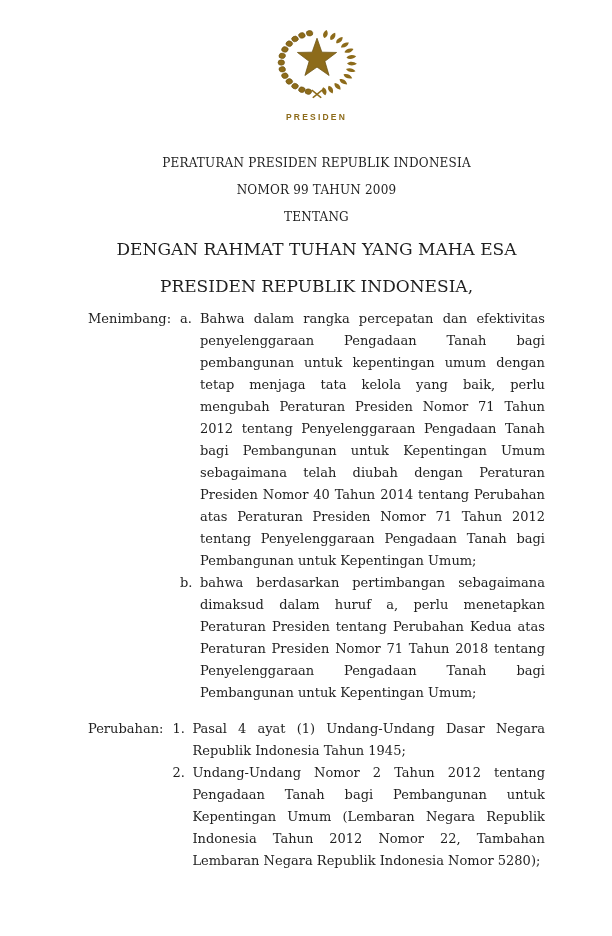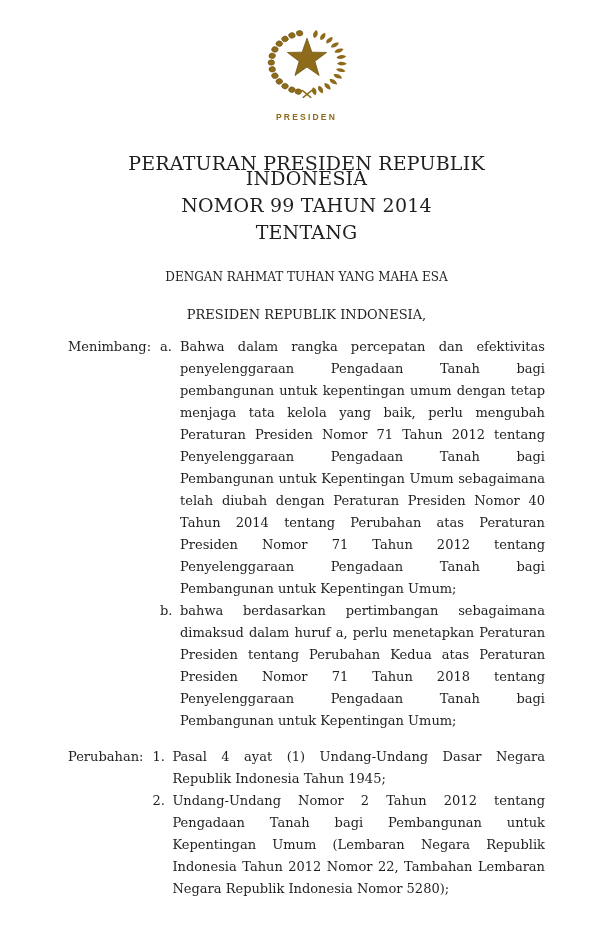--- a/index.html
+++ b/index.html
@@ -2,37 +2,37 @@
 <html><head>
 <meta charset="utf-8">
 <style>
   html,body{margin:0;padding:0;background:#e8e8e8;}
   .page{
     position:relative;
     width:612px;height:936px;
     margin:0 auto;
     background:#ffffff;
     box-sizing:border-box;
-    padding:0 67px 0 68px;
+    padding:0 67px 0 88px;
     font-family:"DejaVu Serif","Liberation Serif",serif;
     color:#1f1f1f;
     overflow:hidden;
   }
   
   .masthead{padding-top:25px;text-align:center;}
   .masthead svg{display:inline-block;}
   .mh-text{margin-top:5px;font-family:"Liberation Sans",sans-serif;
     font-weight:700;color:#8d6b1a;letter-spacing:2.2px;word-spacing:4px;
     font-size:8.5px;line-height:12px;}
   
   .heading{margin-top:33px;text-align:center;}
-  .h-caps{margin:0 0 12px 0;font-size:19px;line-height:15px;letter-spacing:.2px;text-align:center;}
+  .h-caps{margin:0 0 12px 0;font-size:12px;line-height:15px;letter-spacing:.2px;text-align:center;}
   .h-subject{margin:13px auto 0 auto;max-width:470px;font-size:13px;line-height:25px;letter-spacing:.2px;}
-  .h-invocation{margin:25px 0 0 0;font-size:12px;line-height:25px;}
-  .h-authority{margin:12px 0 0 0;font-size:13px;line-height:25px;}
+  .h-invocation{margin:12px 0 0 0;font-size:17px;line-height:25px;}
+  .h-authority{margin:12px 0 0 0;font-size:17px;line-height:25px;}
   
   .clauses{margin-top:9px;font-size:13px;line-height:22px;}
   .clause{display:flex;align-items:flex-start;}
   .clause + .clause{margin-top:14px;}
   .c-label{flex:0 0 64px;display:flex;justify-content:flex-start;}
   .c-items{flex:1 1 auto;margin-left:9px;}
   .c-item{display:flex;align-items:flex-start;}
   .c-marker{flex:0 0 20px;}
   .c-text{flex:1 1 auto;text-align:justify;text-justify:inter-word;}
 </style>
@@ -82,21 +82,21 @@
 
       <polygon points="48,14 53.2,28.9 68.9,29.2 56.4,38.7 60.9,53.8 48,44.8 35.1,53.8 39.6,38.7 27.1,29.2 42.8,28.9" fill="#8d6b1a" stroke="#6b5110" stroke-width="0.8"></polygon>
     </svg>
     <div class="mh-text">
       <div>PRESIDEN</div>
     </div>
   </div>
 
   <div class="heading">
     <p class="h-caps">PERATURAN PRESIDEN REPUBLIK INDONESIA</p>
-    <p class="h-caps">NOMOR 99 TAHUN 2014</p>
+    <p class="h-caps">NOMOR 99 TAHUN 2009</p>
     <p class="h-caps">TENTANG</p>
     <div class="h-invocation">DENGAN RAHMAT TUHAN YANG MAHA ESA</div>
     <div class="h-authority">PRESIDEN REPUBLIK INDONESIA,</div>
   </div>
 
   <div class="clauses">
 
     <div class="clause">
       <div class="c-label">
         <span>Menimbang</span>

